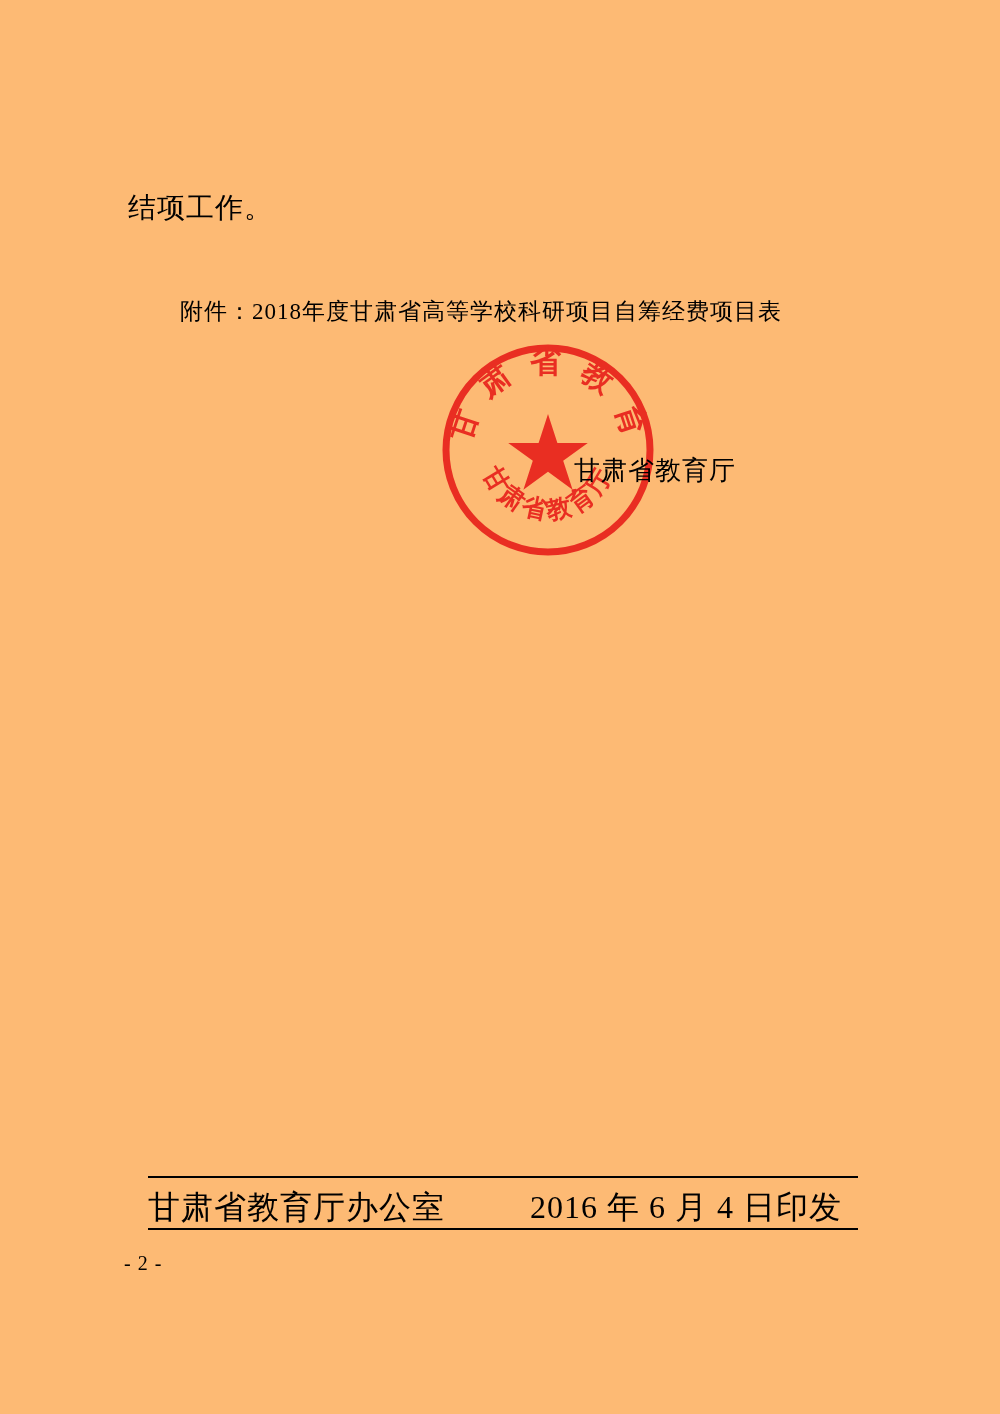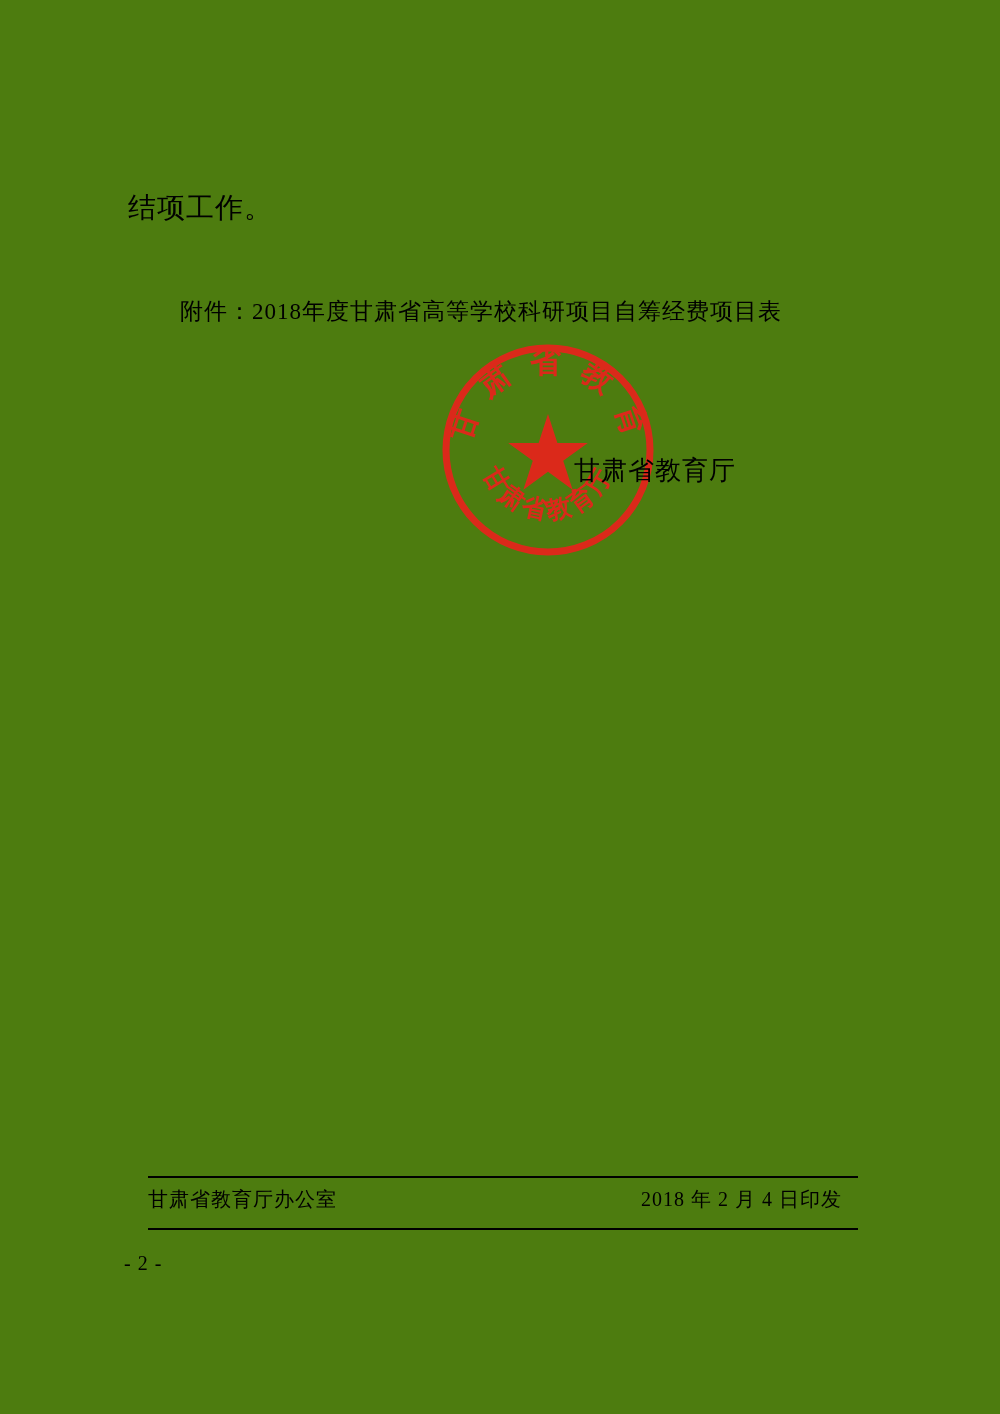--- a/index.html
+++ b/index.html
@@ -8,21 +8,21 @@
     background: #ffffff;
   }
   body {
     font-family: "Liberation Serif", "DejaVu Serif", serif;
     color: #000000;
   }
   .page {
     position: relative;
     width: 1000px;
     height: 1414px;
-    background: #4d7c0f;
+    background: #fdba74;
     overflow: hidden;
   }
   .doc-body {
     position: absolute;
     left: 128px;
     top: 0;
     width: 744px;
     height: 100%;
   }
   .para {
@@ -83,21 +83,21 @@
     top: 1228px;
   }
   .footer-row {
     position: absolute;
     left: 148px;
     top: 1186px;
     width: 710px;
     display: flex;
     justify-content: space-between;
     align-items: baseline;
-    font-size: 20px;
+    font-size: 32px;
     letter-spacing: 1px;
   }
   .footer-left { white-space: nowrap; }
   .footer-right { white-space: nowrap; padding-right: 16px; }
   .page-number {
     position: absolute;
     left: 124px;
     top: 1252px;
     font-size: 20px;
     letter-spacing: 1px;
@@ -134,20 +134,20 @@
         <textPath href="#arcBottom" startOffset="50%" text-anchor="middle">甘肃省教育厅</textPath>
       </text>
       <polygon fill="#e8231c" points="108,72 117.4,100.9 147.8,100.9 123.2,118.8 132.6,147.7 108,129.8 83.4,147.7 92.8,118.8 68.2,100.9 98.6,100.9"></polygon>
     </svg>
   </div>
 
   <div class="footer-rule"></div>
 
   <div class="footer-row">
     <span class="footer-left">甘肃省教育厅办公室</span>
-    <span class="footer-right">2018 年 2 月 4 日印发</span>
+    <span class="footer-right">2016 年 6 月 4 日印发</span>
   </div>
 
   <div class="footer-rule bottom"></div>
 
   <div class="page-number">- 2 -</div>
 
 </div>
 
 </body></html>

